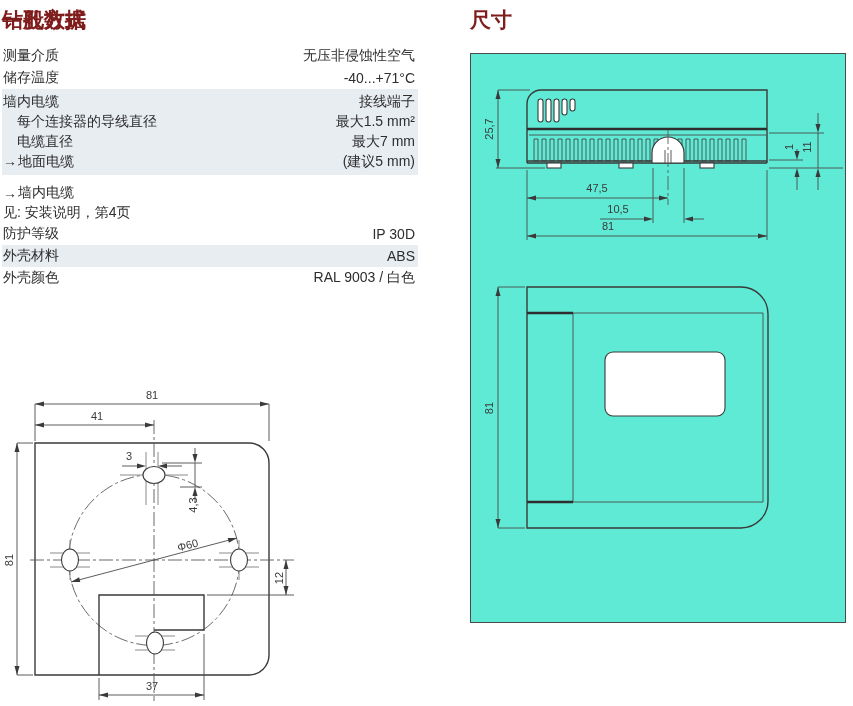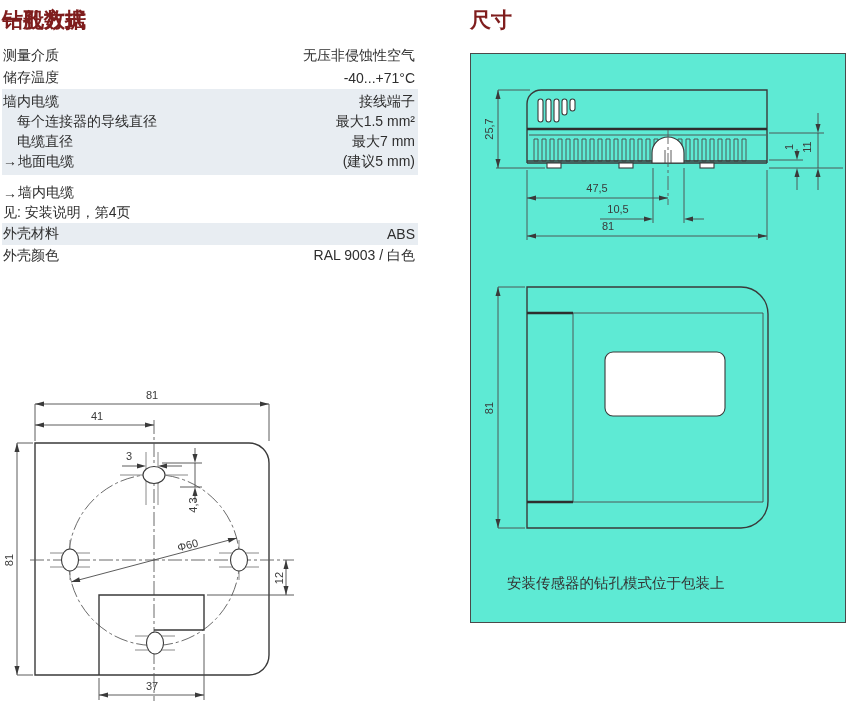--- a/index.html
+++ b/index.html
@@ -68,20 +68,24 @@
       </div>
     </div>
     <div class="spacer"></div>
     <div class="soloty">
       <span class="arrow">→</span>
       <span>墙内电缆</span>
     </div>
     <div class="soloty">
       <span>见: 安装说明，第4页</span>
     </div>
+    <div class="row">
+      <span>防护等级</span>
+      <span class="val">IP 30D</span>
+    </div>
     <div class="row shade">
       <span>外壳材料</span>
       <span class="val">ABS</span>
     </div>
     <div class="row">
       <span>外壳颜色</span>
       <span class="val">RAL 9003 / 白色</span>
     </div>
   </div>
 
@@ -210,15 +214,14 @@
       <path class="ol" d="M527,287 H741 A27,27 0 0 1 768,314 V501 A27,27 0 0 1 741,528 H527 Z"></path>
       <path class="tl" d="M527,313 H763 M763,313 V502 M527,502 H763 M573,313 V502"></path>
       <path class="thk" d="M527,313 H573 M527,502 H573"></path>
       <rect class="ol2" x="605" y="352" width="120" height="64" rx="8" fill="none"></rect>
 
       <path class="tl" d="M498,287 H525 M498,528 H525 M498,287 V528"></path>
       <polygon class="ah" points="498,287 495.5,296 500.5,296"></polygon>
         <polygon class="ah" points="498,528 495.5,519 500.5,519"></polygon>
       <text class="dim" text-anchor="middle" transform="rotate(-90 489 408)" x="489" y="412">81</text>
     </svg>
-    <p class="box-caption">安装传感器的钻孔模式位于包装上</p>
   </div>
 </div>
 
 </body></html>

